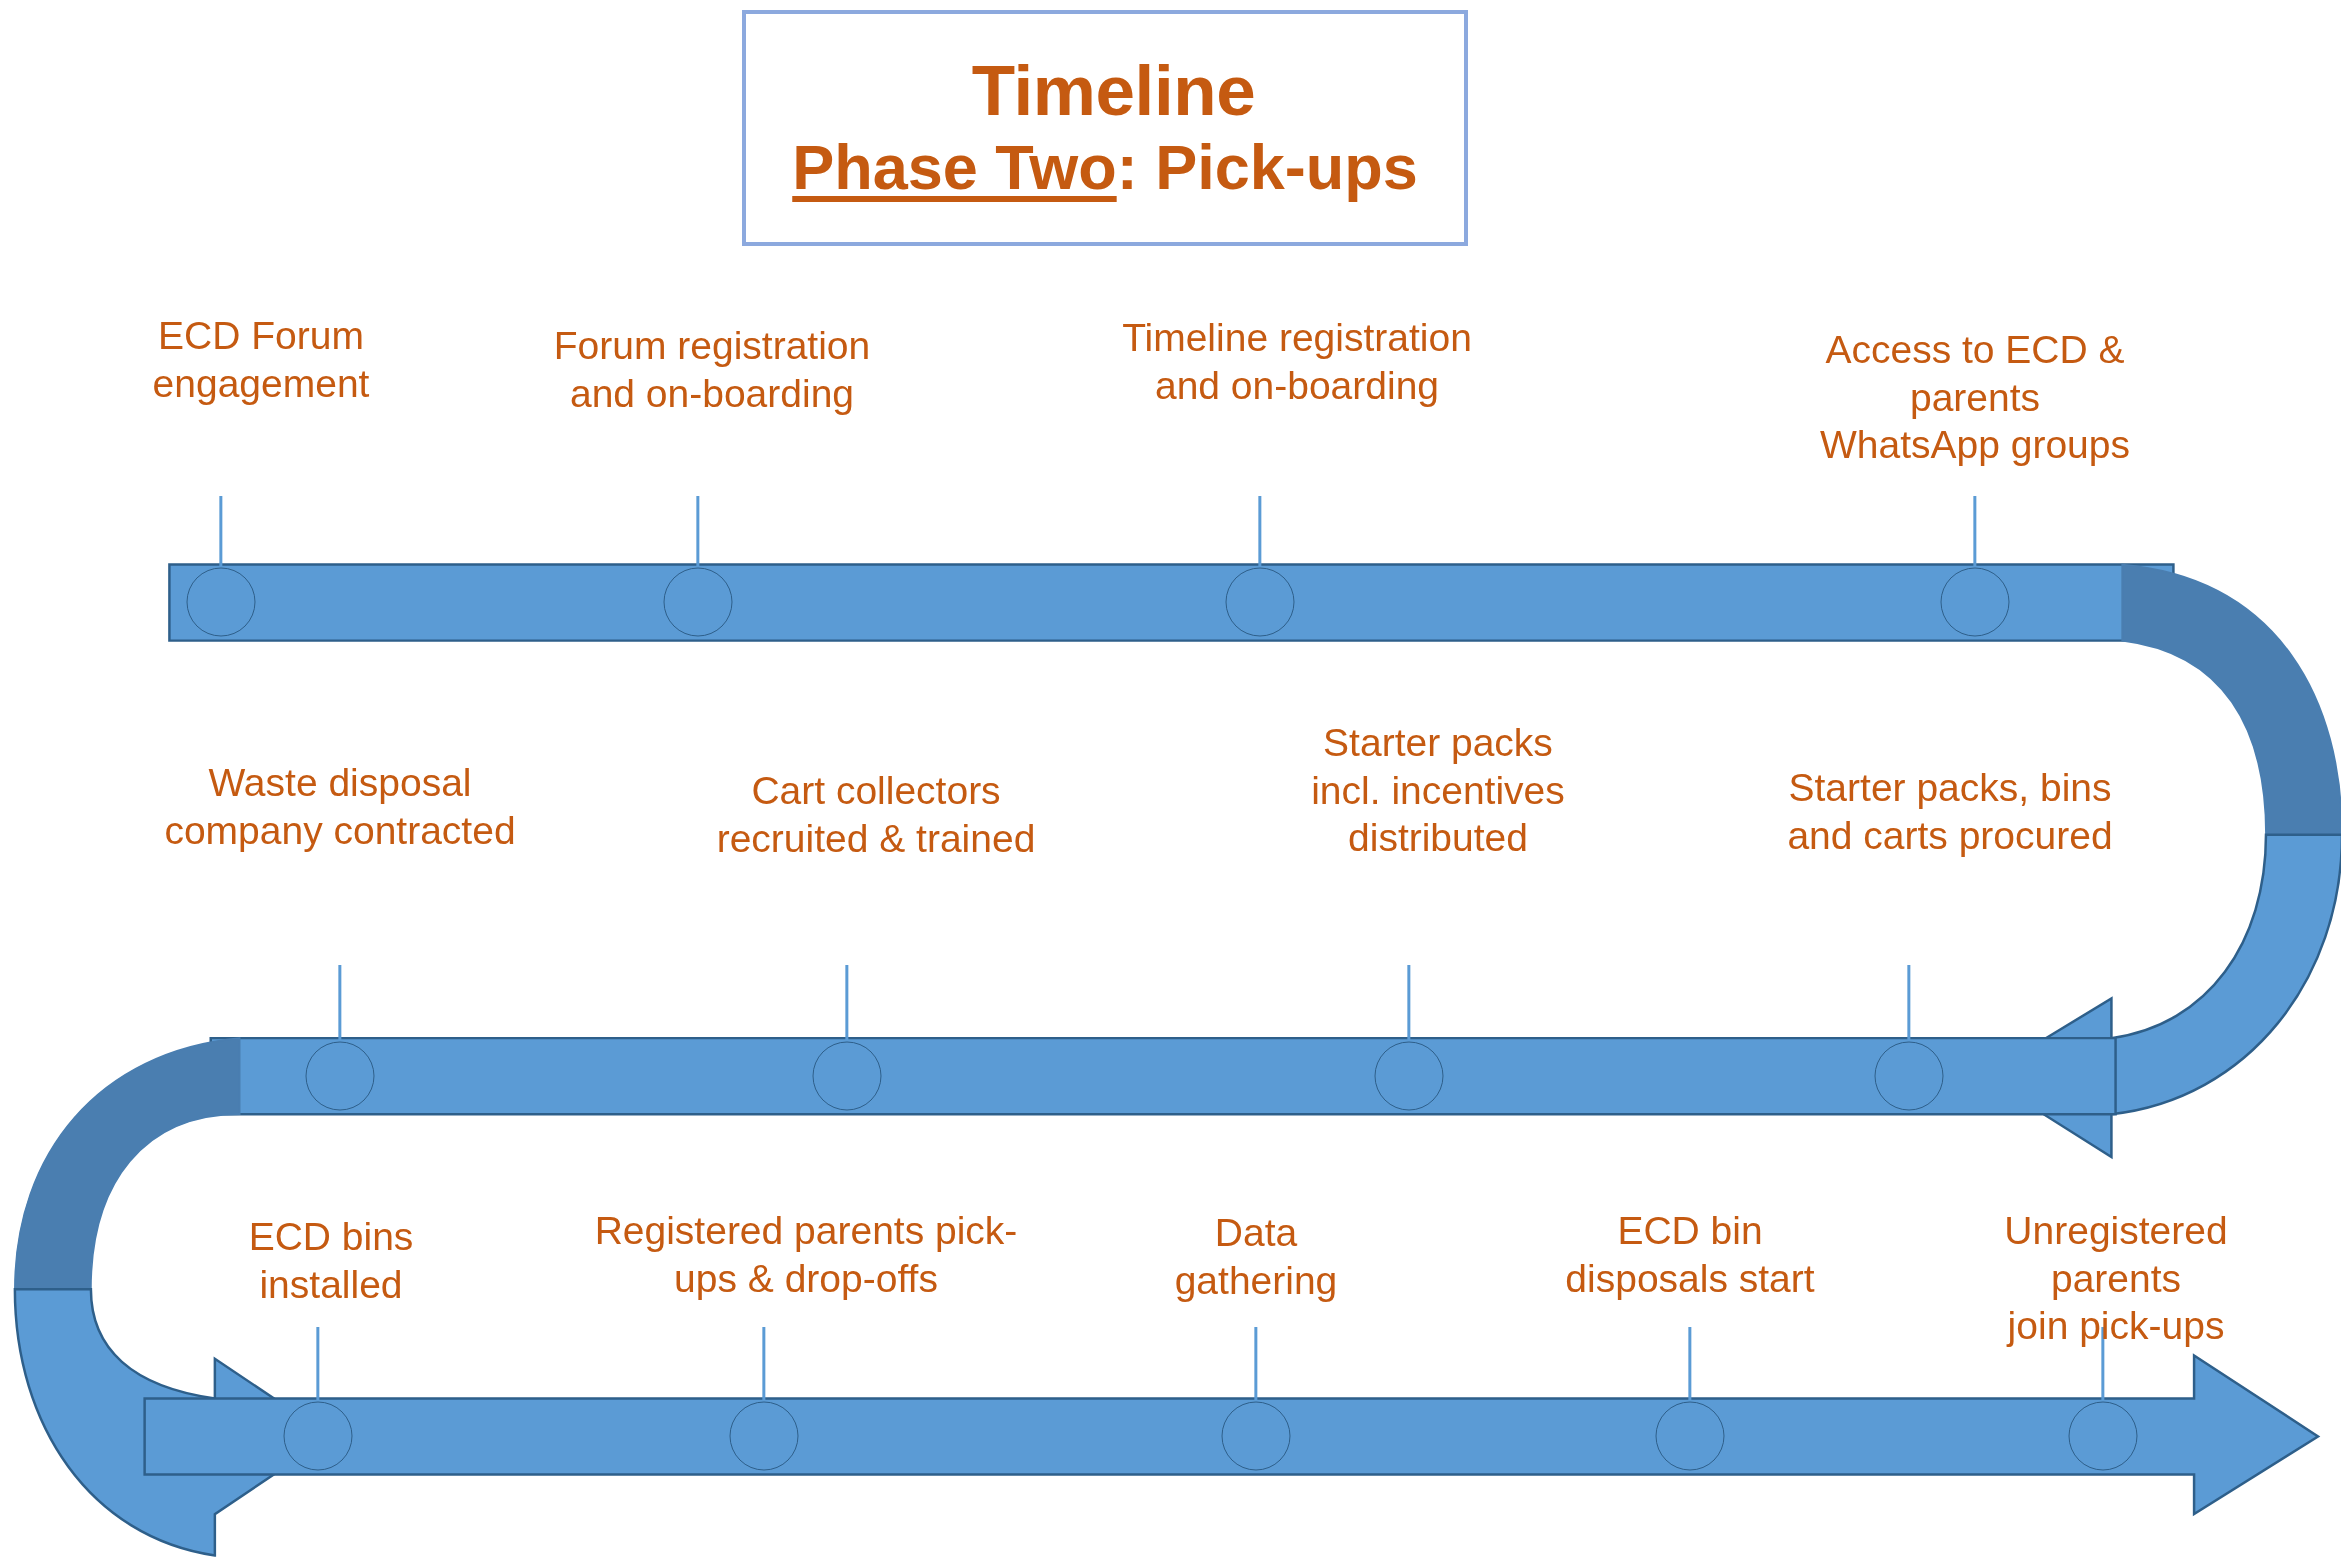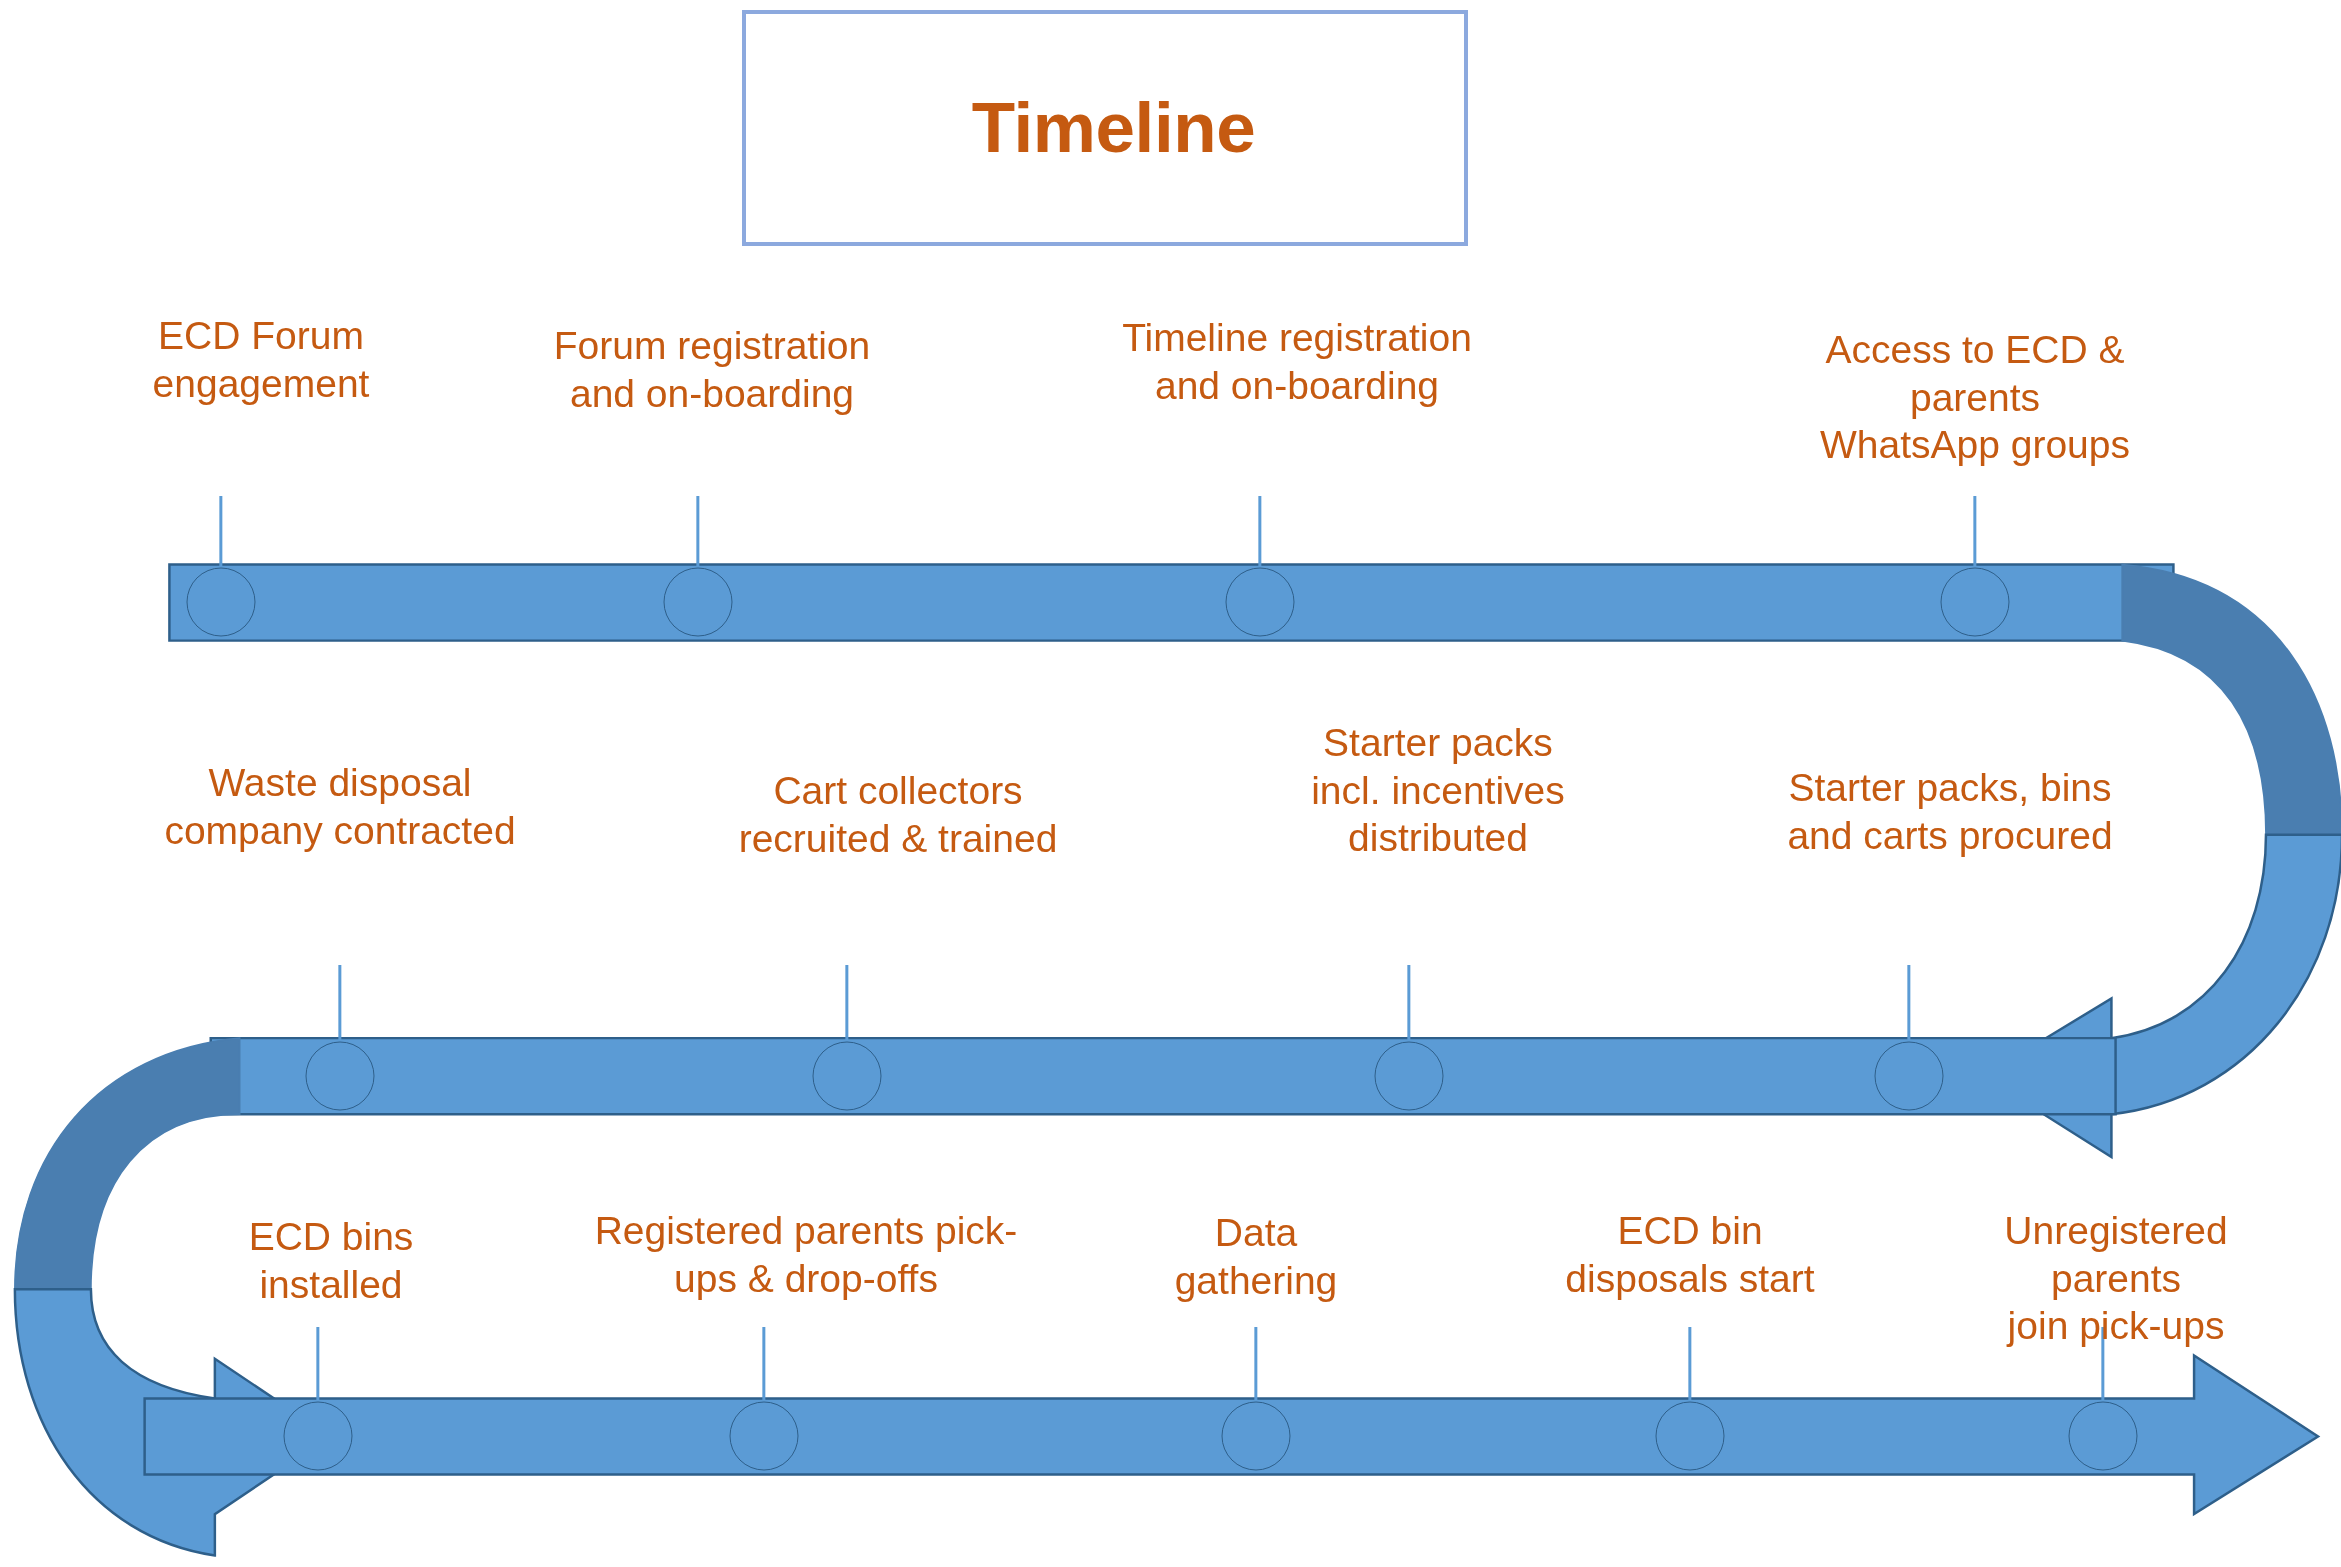--- a/index.html
+++ b/index.html
@@ -97,20 +97,21 @@
     transform: translateX(-50%);
   }
 </style>
 </head>
 <body>
 
 <div id="stage">
 
   <div class="title-box">
     <div class="title-line1">Timeline</div>
+    <div class="title-line2"><span class="title-underline">Phase Two</span><span>: Pick-ups</span></div>
   </div>
 
   <svg id="track" viewBox="0 0 2834 1897" xmlns="http://www.w3.org/2000/svg">
 
     <path d="M 205 683 L 2630 683 L 2630 775 L 205 775 Z" fill="#5B9BD5" stroke="#2E5F8A" stroke-width="3"></path>
 
     <path d="M 2568 683
              C 2760 700, 2834 850, 2834 1010
              L 2742 1010
              C 2742 880, 2690 790, 2568 775 Z" fill="#4A7EB0" stroke="#4A7EB0" stroke-width="2"></path>
@@ -163,21 +164,21 @@
       <div class="node-tick" style="left: 1975px; top: 496px; height: 74px;"></div>
       <div class="node-circle" style="left: 1975px; top: 602px;"></div>
       <div class="milestone" style="left: 1975px; top: 326px;">Access to ECD &amp; parents
 WhatsApp groups</div>
       <div class="node-tick" style="left: 340px; top: 965px; height: 78px;"></div>
       <div class="node-circle" style="left: 340px; top: 1076px;"></div>
       <div class="milestone" style="left: 340px; top: 759px;">Waste disposal
 company contracted</div>
       <div class="node-tick" style="left: 847px; top: 965px; height: 78px;"></div>
       <div class="node-circle" style="left: 847px; top: 1076px;"></div>
-      <div class="milestone" style="left: 876px; top: 767px; margin-left: 22px;">Cart collectors
+      <div class="milestone" style="left: 876px; top: 767px;">Cart collectors
 recruited &amp; trained</div>
       <div class="node-tick" style="left: 1409px; top: 965px; height: 78px;"></div>
       <div class="node-circle" style="left: 1409px; top: 1076px;"></div>
       <div class="milestone" style="left: 1438px; top: 719px;">Starter packs
 incl. incentives
 distributed</div>
       <div class="node-tick" style="left: 1909px; top: 965px; height: 78px;"></div>
       <div class="node-circle" style="left: 1909px; top: 1076px;"></div>
       <div class="milestone" style="left: 1950px; top: 764px;">Starter packs, bins
 and carts procured</div>

